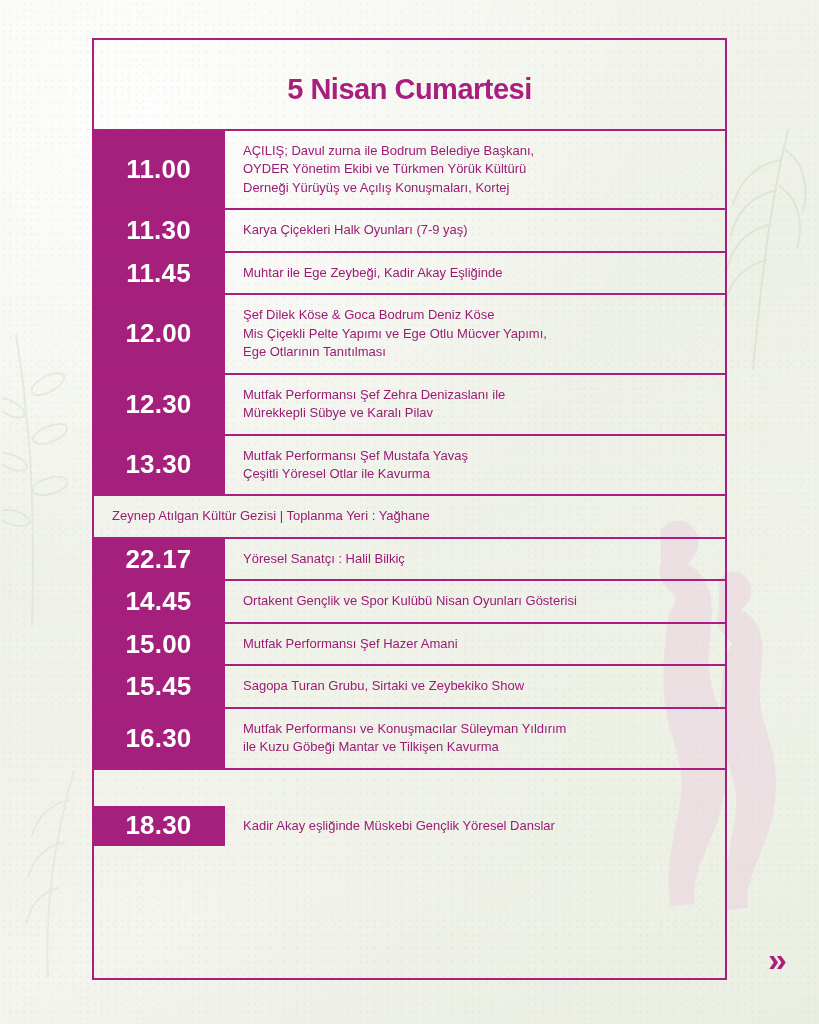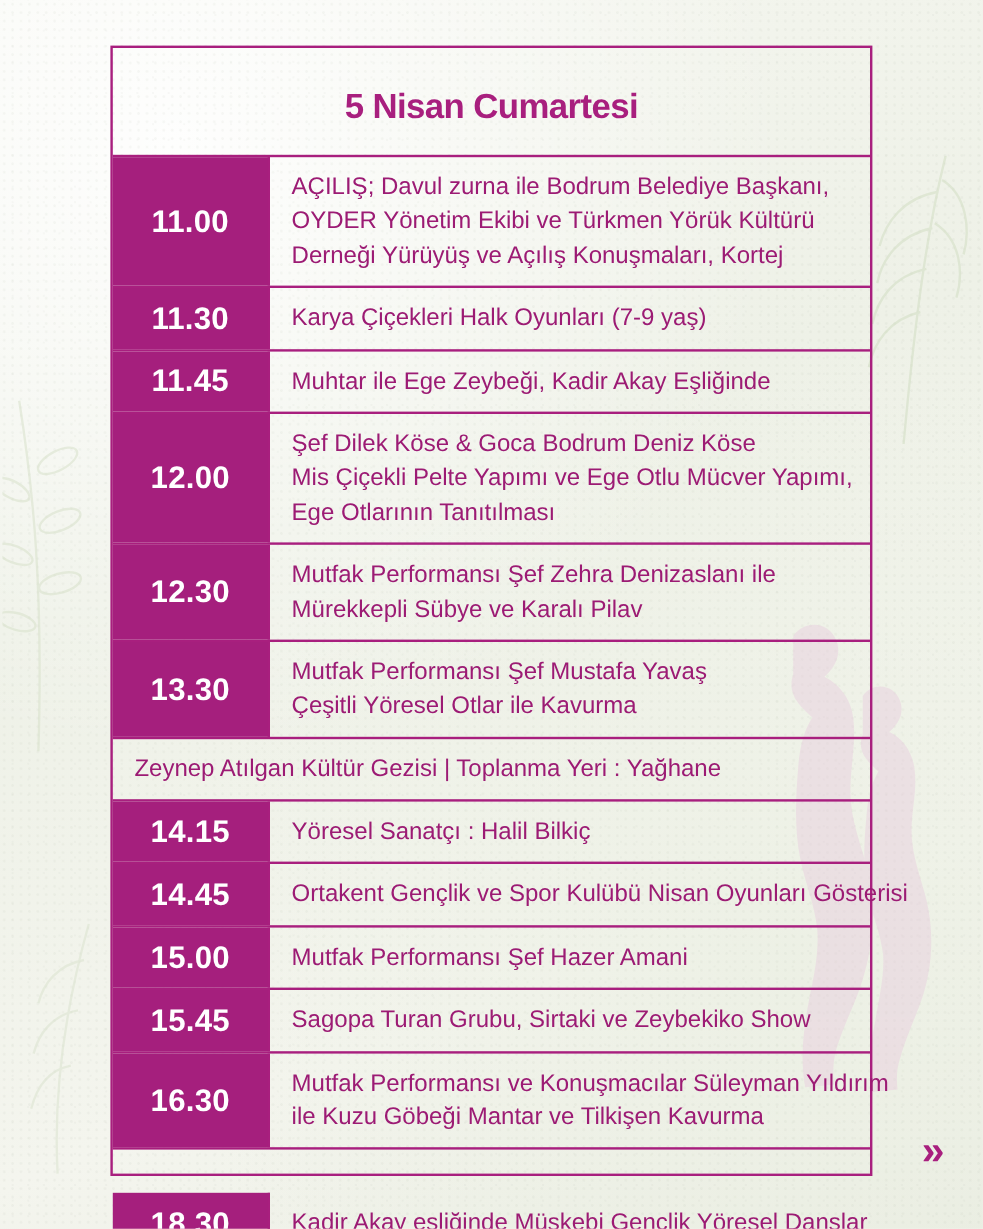--- a/index.html
+++ b/index.html
@@ -103,21 +103,21 @@
     justify-content: center;
     text-align: center;
     letter-spacing: 0.2px;
     border-right: 2px solid #a81f7e;
     box-sizing: border-box;
   }
 
   .desc {
     flex: 1 1 auto;
     color: #9c1b74;
-    font-size: 20px;
+    font-size: 13px;
     line-height: 1.42;
     padding: 11px 14px 11px 18px;
     display: flex;
     flex-direction: column;
     justify-content: center;
     box-sizing: border-box;
   }
   .desc .line { white-space: nowrap; }
 
   
@@ -220,21 +220,21 @@
             <div class="line">Mutfak Performansı Şef Mustafa Yavaş</div>
             <div class="line">Çeşitli Yöresel Otlar ile Kavurma</div>
           </div>
         </div>
         <div class="row">
           <div class="desc">
             <div class="line">Zeynep Atılgan Kültür Gezisi | Toplanma Yeri : Yağhane</div>
           </div>
         </div>
         <div class="row">
-          <div class="time">14.15</div>
+          <div class="time">22.17</div>
           <div class="desc">
             <div class="line">Yöresel Sanatçı : Halil Bilkiç</div>
           </div>
         </div>
         <div class="row">
           <div class="time">14.45</div>
           <div class="desc">
             <div class="line">Ortakent Gençlik ve Spor Kulübü Nisan Oyunları Gösterisi</div>
           </div>
         </div>

